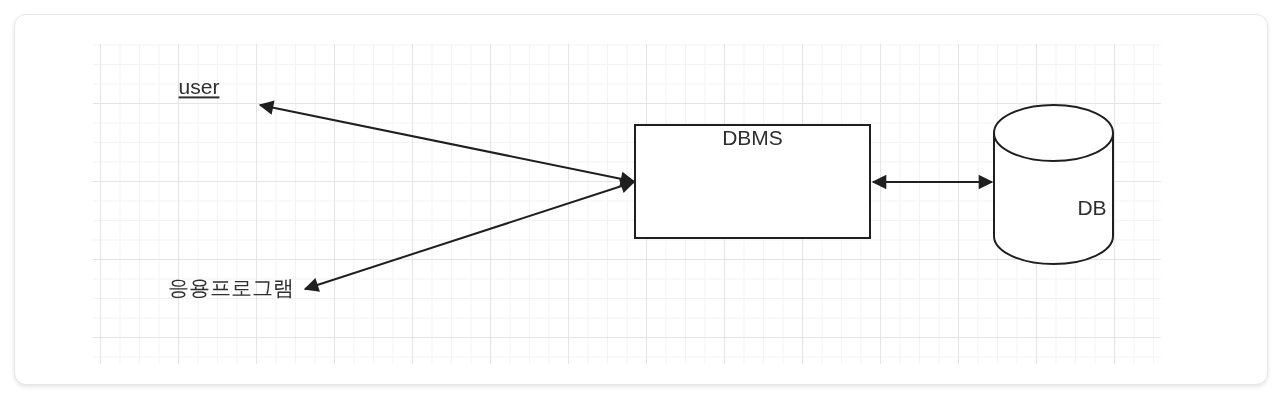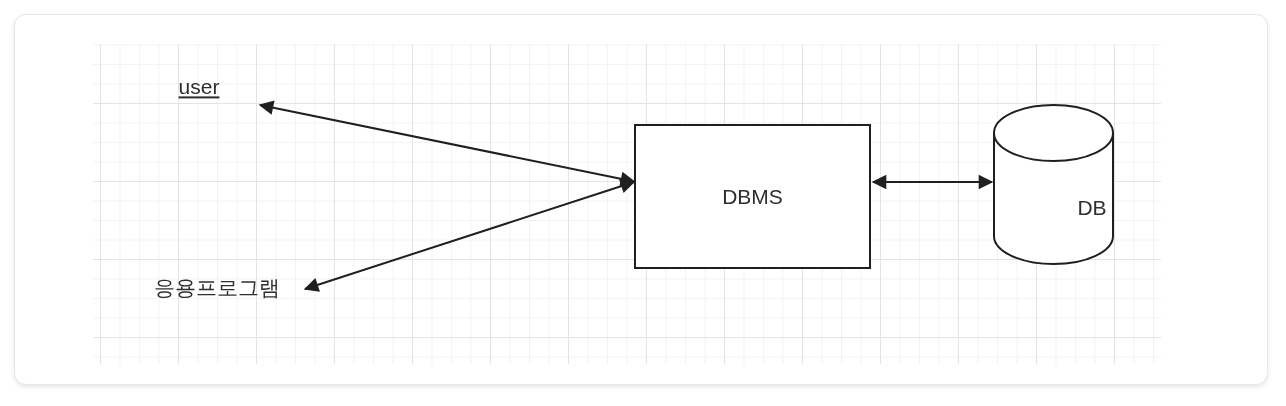--- a/index.html
+++ b/index.html
@@ -35,24 +35,24 @@
   svg.connectors{position:absolute;left:0;top:0;width:1254px;height:371px;}
   .edge{stroke:var(--line);stroke-width:2;fill:none;}
   .shape{stroke:var(--line);stroke-width:2;fill:var(--node-fill);}
   .arrowhead-path{fill:var(--line);}
   .label{
     position:absolute;transform:translate(-50%,-50%);
     font-size:21px;line-height:1.2;color:var(--text);
     white-space:nowrap;text-align:center;
   }
   .dbms-box{
-    position:absolute;left:619px;top:109px;width:237px;height:145px;
+    position:absolute;left:619px;top:109px;width:237px;height:115px;
     background:var(--node-fill);
     border:2px solid var(--line);
-    display:flex;align-items:center;justify-content:center;
+    display:flex;justify-content:center;
     font-size:21px;color:var(--text);
   }
 </style>
 </head>
 <body>
 
 <div class="stage">
   <div class="card">
 
     <div class="grid"></div>
@@ -76,18 +76,18 @@
       </g>
     </svg>
 
     <div class="dbms-box">
       <span>DBMS</span>
     </div>
 
     <div class="label" style="left:184px;top:72px;text-decoration:underline;">user</div>
 
 
-    <div class="label" style="left:202px;top:273px;">응용프로그램</div>
+    <div class="label" style="left:216px;top:273px;">응용프로그램</div>
 
     <div class="label" style="left:1039px;top:193px;margin-left:38px;">DB</div>
 
   </div>
 </div>
 
 </body></html>

